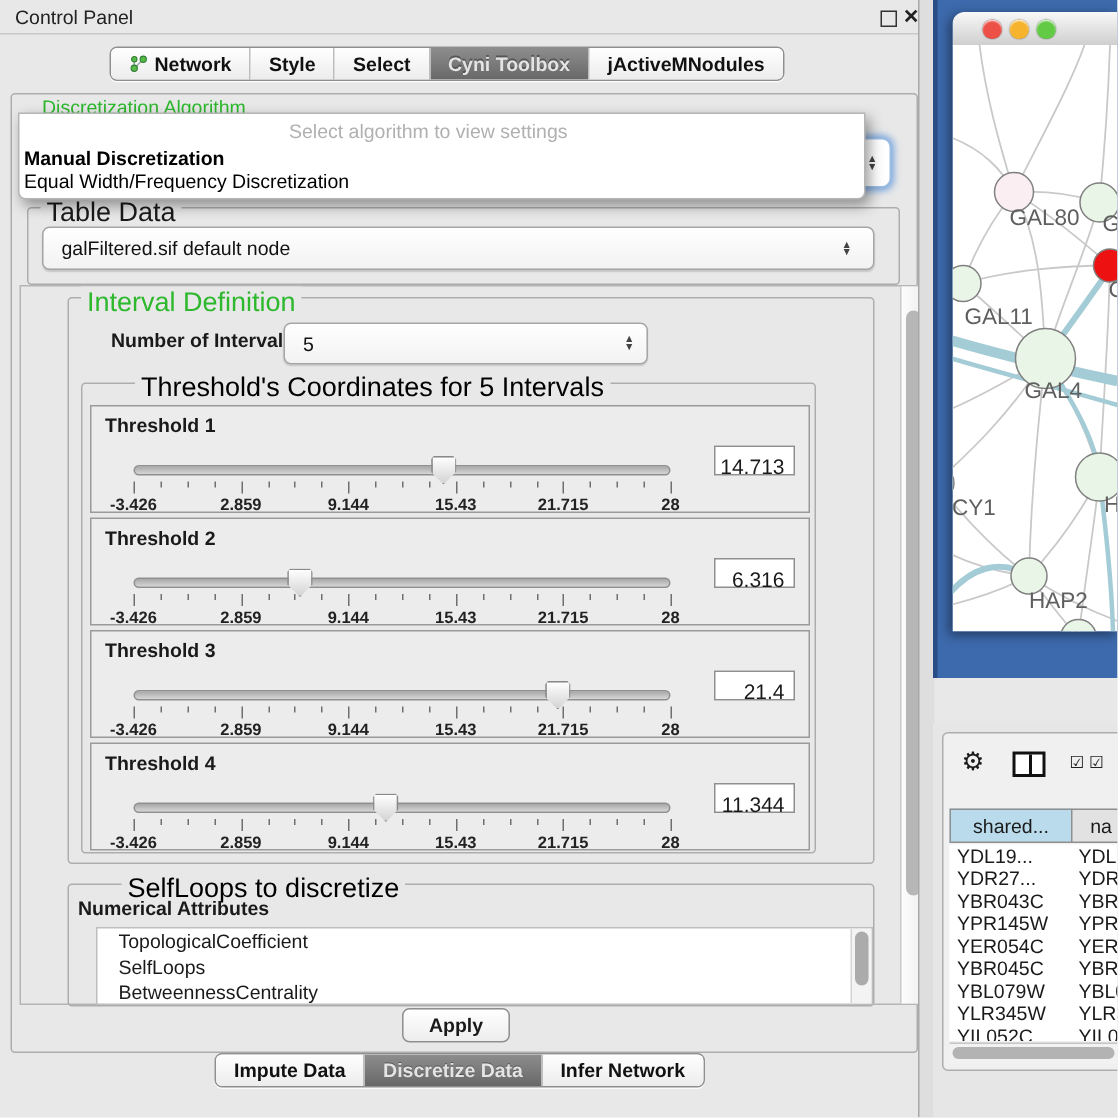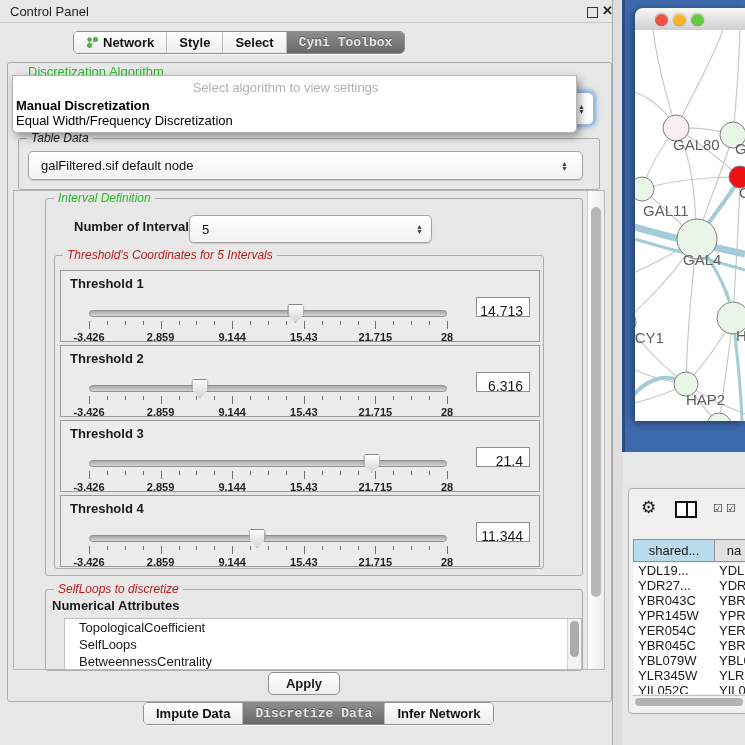--- a/index.html
+++ b/index.html
@@ -12,46 +12,46 @@
   .titlebar .title{position:absolute;left:10px;top:4px;font-size:13px;color:#222;}
   .float-btn{position:absolute;left:587px;top:7px;width:9px;height:9px;border:1.5px solid #333;background:transparent;}
   .close-btn{position:absolute;left:602px;top:3px;font-size:13px;font-weight:bold;color:#222;}
 
   
   .seg{display:inline-flex;border:1px solid #8f8f8f;border-radius:5px;overflow:hidden;background:#fff;
        box-shadow:0 1px 0 rgba(255,255,255,.8);}
   .seg-item{display:flex;align-items:center;gap:4px;padding:3px 12px;font-size:13px;font-weight:bold;
        color:#111;background:linear-gradient(#ffffff,#ececec);border-left:1px solid #bdbdbd;cursor:default;}
   .seg-item:first-child{border-left:none;}
-  .seg-item.selected{background:linear-gradient(#8d8d8d,#686868);color:#e4e4e4;text-shadow:0 -1px 0 #555;font-family:Liberation Mono, monospace;}
+  .seg-item.selected{background:linear-gradient(#8d8d8d,#686868);color:#e4e4e4;text-shadow:0 -1px 0 #555;}
   .seg-icon{display:inline-flex;}
 
   
   .groupbox{position:absolute;border:1px solid #adadad;border-radius:3px;}
-  .grouplabel{position:absolute;top:-8px;left:8px;background:#e8e8e8;padding:0 4px;font-size:12px;white-space:nowrap;font-style:italic;}
+  .grouplabel{position:absolute;top:-8px;left:8px;background:#e8e8e8;padding:0 4px;font-size:18px;white-space:nowrap;}
   .lbl-green{color:#2db82d;}
-  .lbl-blue{color:#b91c1c;}
+  .lbl-blue{color:#000000;margin-left:27px;}
 
   
   .combo{position:absolute;background:linear-gradient(#ffffff,#f2f2f2);border:1px solid #a5a5a5;border-radius:5px;
         box-shadow:0 1px 1px rgba(0,0,0,.15);}
   .combo .cval{position:absolute;left:12px;top:0;bottom:0;display:flex;align-items:center;font-size:13px;color:#111;white-space:nowrap;}
   .spinner{position:absolute;right:8px;top:50%;transform:translateY(-50%);display:flex;flex-direction:column;
         align-items:center;line-height:5px;font-size:7px;color:#444;}
 
   
   .popup{left:12px;top:75px;width:563px;height:56px;background:#fff;border:1px solid #b5b5b5;
         border-radius:0 0 5px 5px;box-shadow:3px 4px 9px rgba(0,0,0,.38);z-index:10;}
   .popup-hint{position:absolute;left:0;right:18px;top:4px;text-align:center;color:#b0b0b0;font-size:13px;}
   .popup-option{position:absolute;left:3px;font-size:13px;color:#000;white-space:nowrap;}
   .combo-frag{left:552px;top:92px;width:40px;height:31px;background:#fff;border:1px solid #9cbfe4;border-radius:6px;
         box-shadow:0 0 5px 2px rgba(95,150,220,.8);z-index:4;}
 
   
-  .viewport{left:13px;top:190px;width:590px;height:478px;border:1px solid #b5b5b5;background:#e8e8e8;}
+  .viewport{left:13px;top:190px;width:590px;height:478px;border:1px solid #b5b5b5;background:#e8e8e8;padding-left:13px;}
   .vscroll-track{position:absolute;right:0;top:0;width:16px;height:100%;background:linear-gradient(to right,#fdfdfd,#ededed);
         border-left:1px solid #cccccc;}
   .vscroll-thumb{position:absolute;left:3px;top:16px;width:10px;height:390px;background:#b7b7b7;border-radius:6px;}
 
   
   .tpanel{position:absolute;left:5px;width:478px;height:70px;background:#ececec;border:1px solid #9a9a9a;}
   .t-label{position:absolute;left:9px;top:5px;font-weight:bold;font-size:13px;}
   .t-slider{position:absolute;left:28px;top:34px;width:358px;height:34px;}
   .track{position:absolute;left:0;right:0;top:5px;height:5px;border:1px solid #8f8f8f;border-radius:4px;
         background:linear-gradient(#a8a8a8,#d6d6d6);}
@@ -130,20 +130,23 @@
         <span>Network</span>
       </div>
       <div class="seg-item">
         <span>Style</span>
       </div>
       <div class="seg-item">
         <span>Select</span>
       </div>
       <div class="seg-item selected">
         <span>Cyni Toolbox</span>
+      </div>
+      <div class="seg-item">
+        <span>jActiveMNodules</span>
       </div>
     </div>
 
   <div class="abs groupbox" style="left:7px;top:62px;width:603px;height:638px;background:#e8e8e8;"></div>
 
   <div class="abs lbl-green" style="left:28px;top:64px;z-index:1;">Discretization Algorithm</div>
 
   <div class="abs combo-frag">
     <span class="spinner">
       <span>▲</span>

